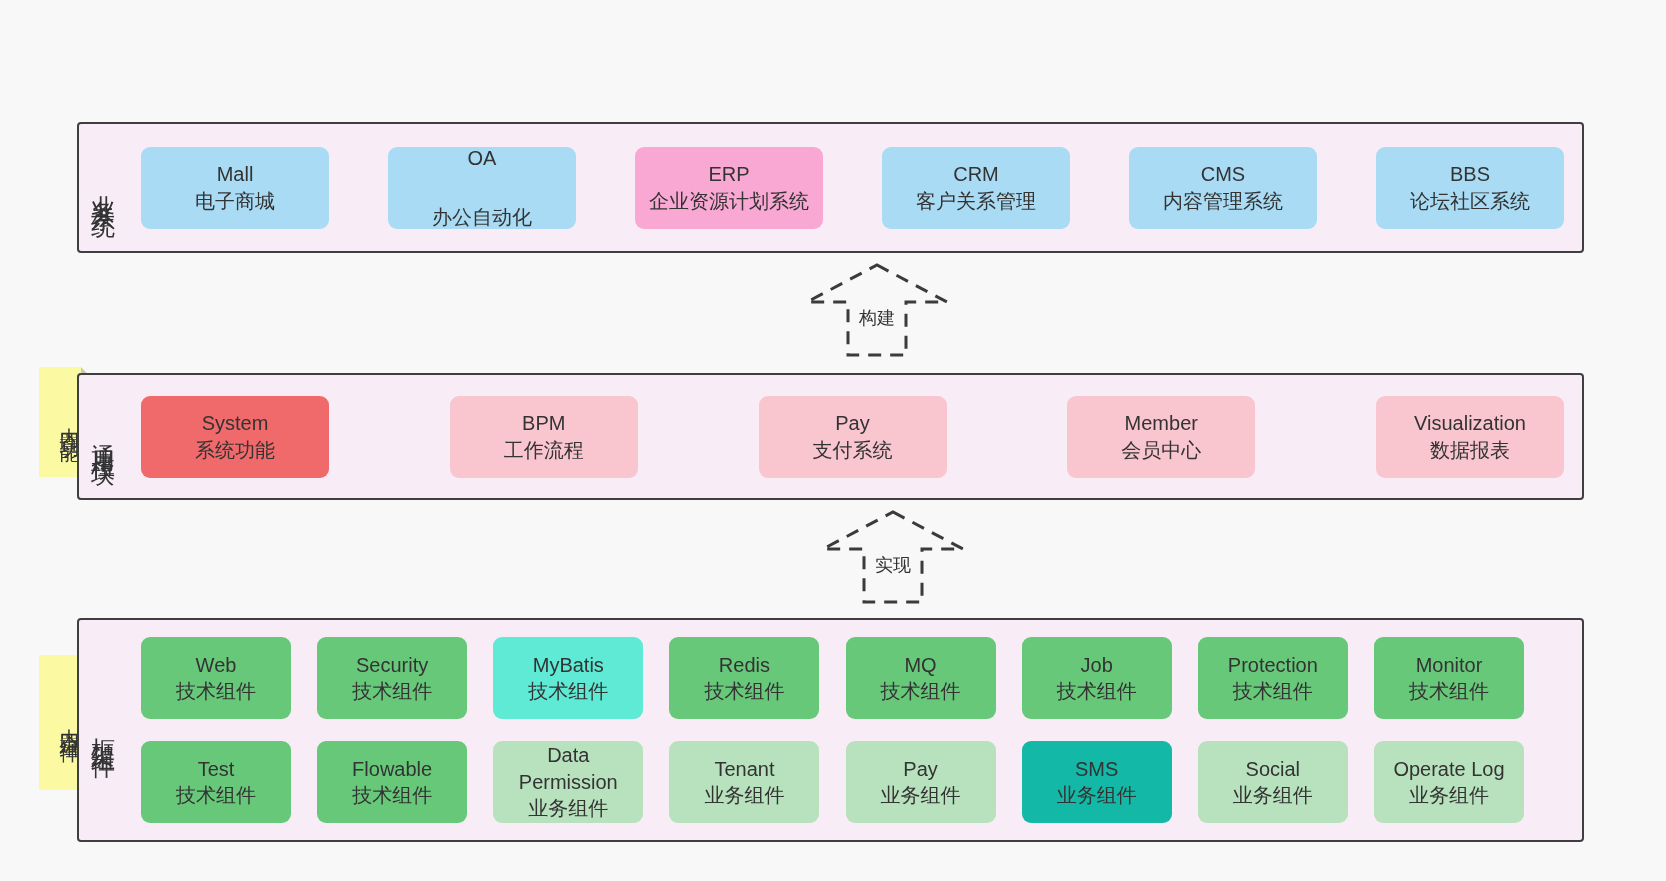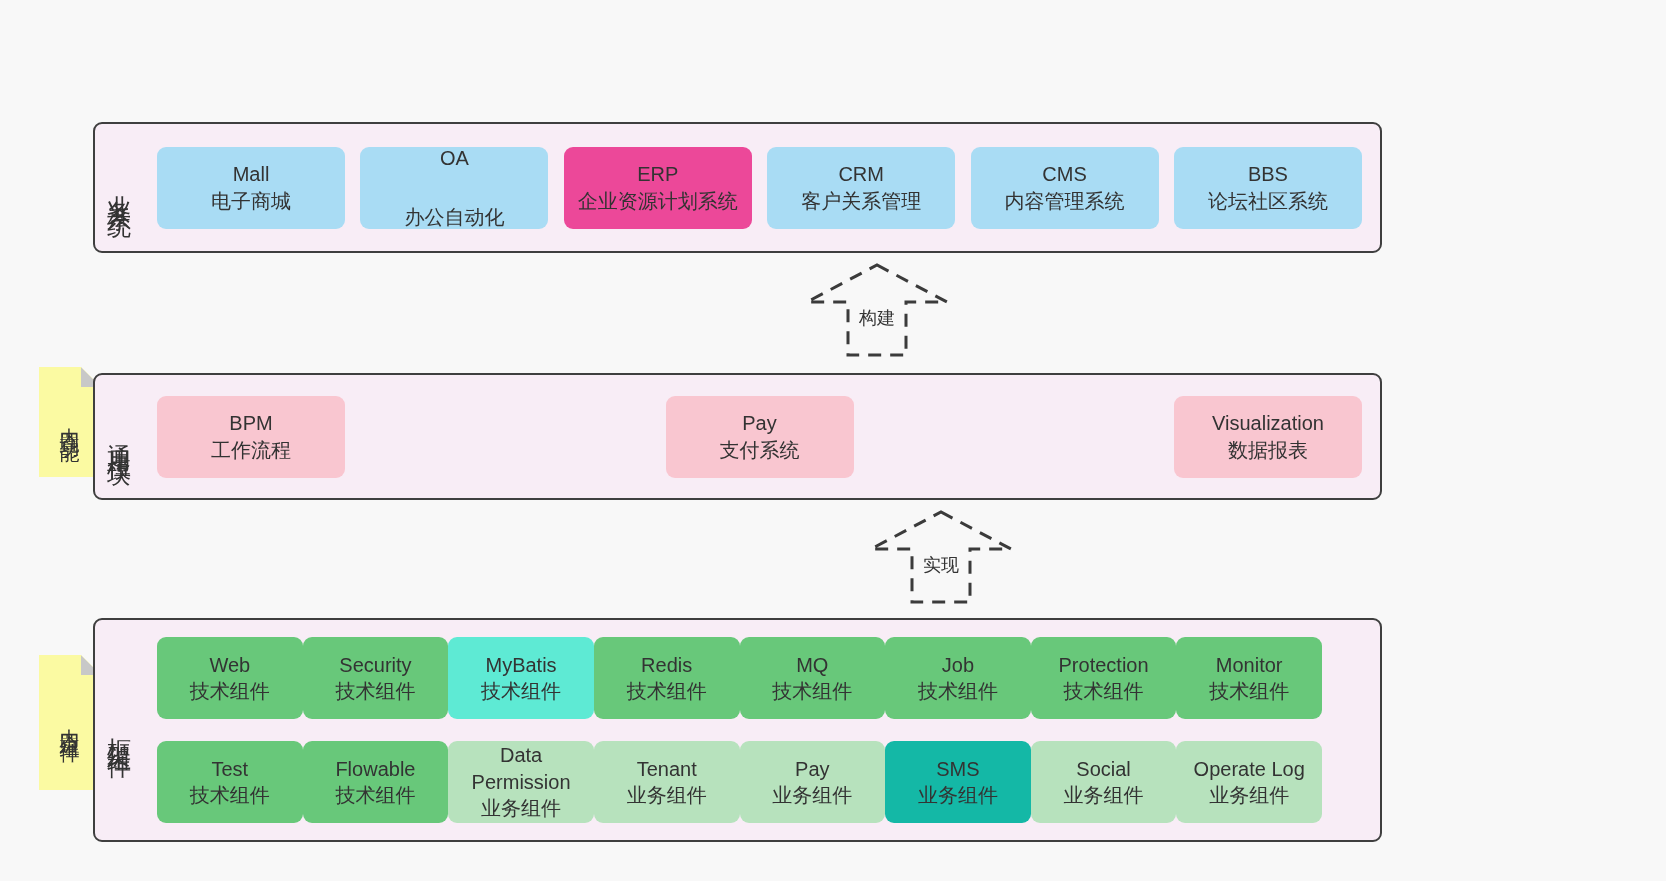--- a/index.html
+++ b/index.html
@@ -1,20 +1,20 @@
 <!DOCTYPE html>
 <html><head>
 <meta charset="utf-8">
 <style>
   html,body{margin:0;padding:0;}
   body{font-family:"Liberation Sans","DejaVu Sans",sans-serif;background:#f8f8f8;}
   .stage{position:relative;width:1666px;height:881px;overflow:hidden;background:#f8f8f8;}
 
-  .band{position:absolute;left:93px;width:1289px;background:#f8edf6;border:2px solid #3f3f3f;
-        border-radius:9px;box-sizing:border-box;z-index:2;}
+  .band{position:absolute;left:77px;width:1507px;background:#f8edf6;border:2px solid #3f3f3f;
+        border-radius:4px;box-sizing:border-box;z-index:2;}
   .band-1{top:122px;height:131px;}
   .band-2{top:373px;height:127px;}
   .band-3{top:618px;height:224px;}
 
   .band-label{position:absolute;left:12px;top:50%;transform:translateY(-50%);
         writing-mode:vertical-rl;text-orientation:upright;font-size:24px;line-height:1;
         letter-spacing:6px;color:#333;white-space:nowrap;}
 
   .box-row{position:absolute;left:62px;right:18px;top:0;bottom:0;display:flex;
         align-items:center;justify-content:space-between;}
@@ -37,42 +37,42 @@
         display:flex;align-items:center;justify-content:center;}
   .sticky-1{top:367px;height:110px;}
   .sticky-2{top:655px;height:135px;}
   .sticky-text{writing-mode:vertical-rl;text-orientation:upright;font-size:20px;
         line-height:1;letter-spacing:5px;color:#333;}
   .fold{position:absolute;top:0;right:0;width:20px;height:20px;background:#c8c8c8;
         clip-path:polygon(0 0,100% 100%,0 100%);}
 
   .arrow{position:absolute;width:150px;height:96px;z-index:1;}
   .arrow-1{left:802px;top:262px;}
-  .arrow-2{left:866px;top:509px;}
+  .arrow-2{left:818px;top:509px;}
   .arrow svg{display:block;}
   .arrow-label{position:absolute;left:50%;top:58%;transform:translate(-50%,-50%);
         background:#f8f8f8;font-size:18px;color:#333;padding:1px 4px;white-space:nowrap;}
 </style>
 </head>
 <body style="background: rgb(248, 248, 248);">
 
 <div class="stage">
 
   <section class="band band-1" style="background: rgb(248, 237, 246);">
     <div class="band-label">业务系统</div>
     <div class="box-row">
       <div class="box blue" style="background: rgb(169, 220, 244);">
         <div>Mall</div>
         <div>电子商城</div>
       </div>
       <div class="box blue" style="background: rgb(169, 220, 244); gap: 32px;">
         <div>OA</div>
         <div>办公自动化</div>
       </div>
-      <div class="box blue" style="background: #ec4899;">
+      <div class="box blue" style="background: #f9a8d4;">
         <div>ERP</div>
         <div>企业资源计划系统</div>
       </div>
       <div class="box blue" style="background: rgb(169, 220, 244);">
         <div>CRM</div>
         <div>客户关系管理</div>
       </div>
       <div class="box blue" style="background: rgb(169, 220, 244);">
         <div>CMS</div>
         <div>内容管理系统</div>
@@ -92,27 +92,35 @@
   </div>
 
   <div class="sticky sticky-1" style="background: rgb(251, 250, 162);">
     <div class="fold" style="background: rgb(200, 200, 200);"></div>
     <div class="sticky-text">内置功能</div>
   </div>
 
   <section class="band band-2" style="background: rgb(248, 237, 246);">
     <div class="band-label">通用模块</div>
     <div class="box-row">
+      <div class="box red" style="background: rgb(240, 105, 107);">
+        <div>System</div>
+        <div>系统功能</div>
+      </div>
       <div class="box pink" style="background: rgb(249, 198, 208);">
         <div>BPM</div>
         <div>工作流程</div>
       </div>
       <div class="box pink" style="background: rgb(249, 198, 208);">
         <div>Pay</div>
         <div>支付系统</div>
+      </div>
+      <div class="box pink" style="background: rgb(249, 198, 208);">
+        <div>Member</div>
+        <div>会员中心</div>
       </div>
       <div class="box pink" style="background: rgb(249, 198, 208);">
         <div>Visualization</div>
         <div>数据报表</div>
       </div>
     </div>
   </section>
 
   <div class="arrow arrow-2">
     <svg width="150" height="96" viewBox="0 0 150 96">

